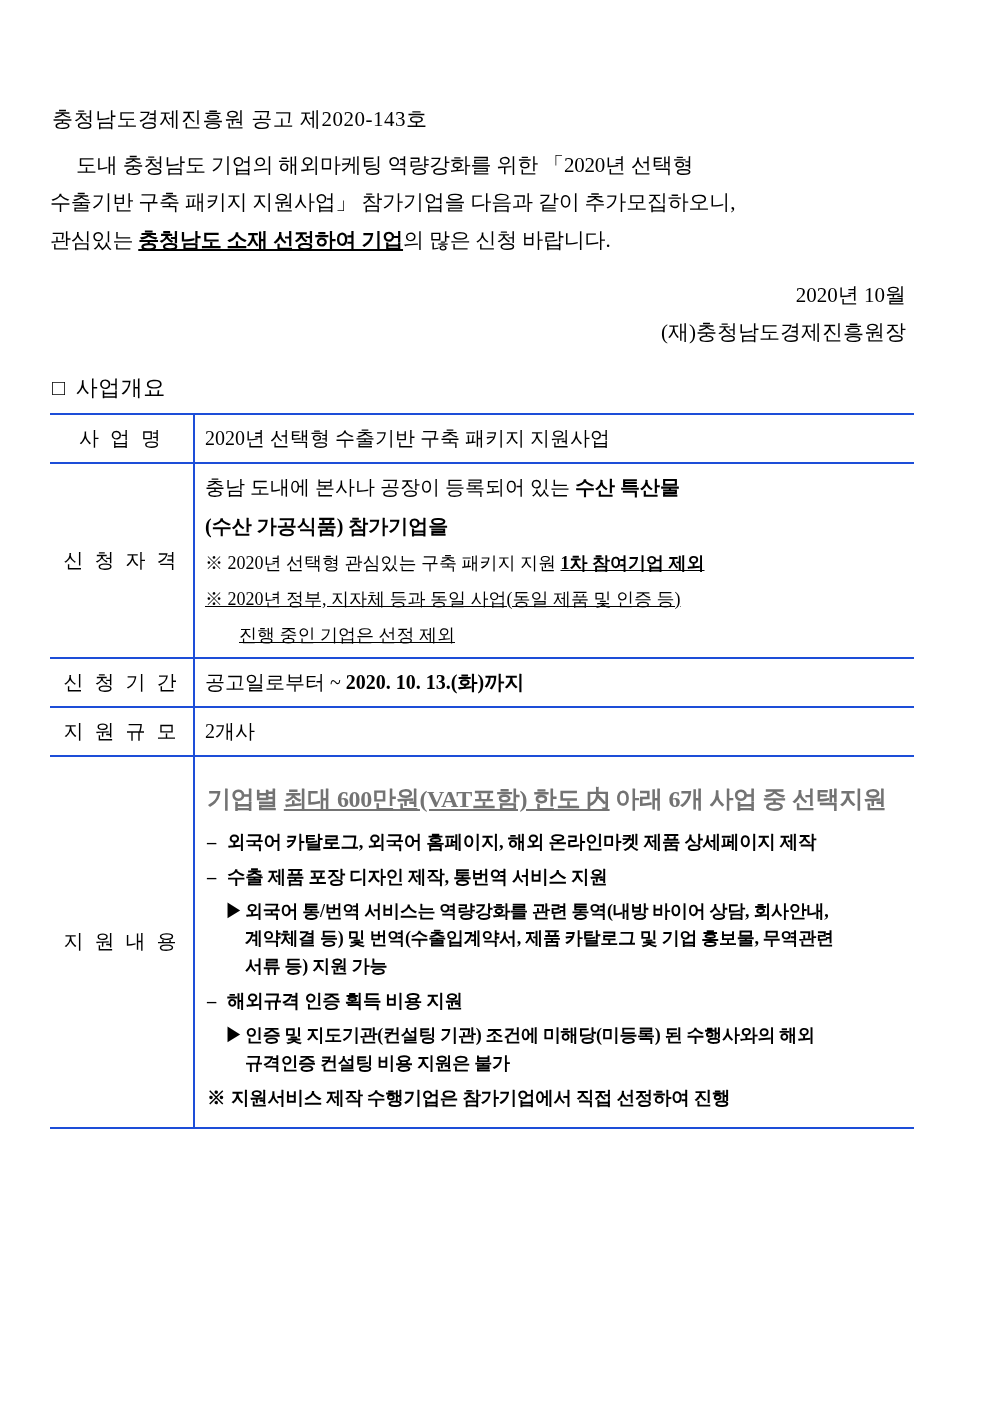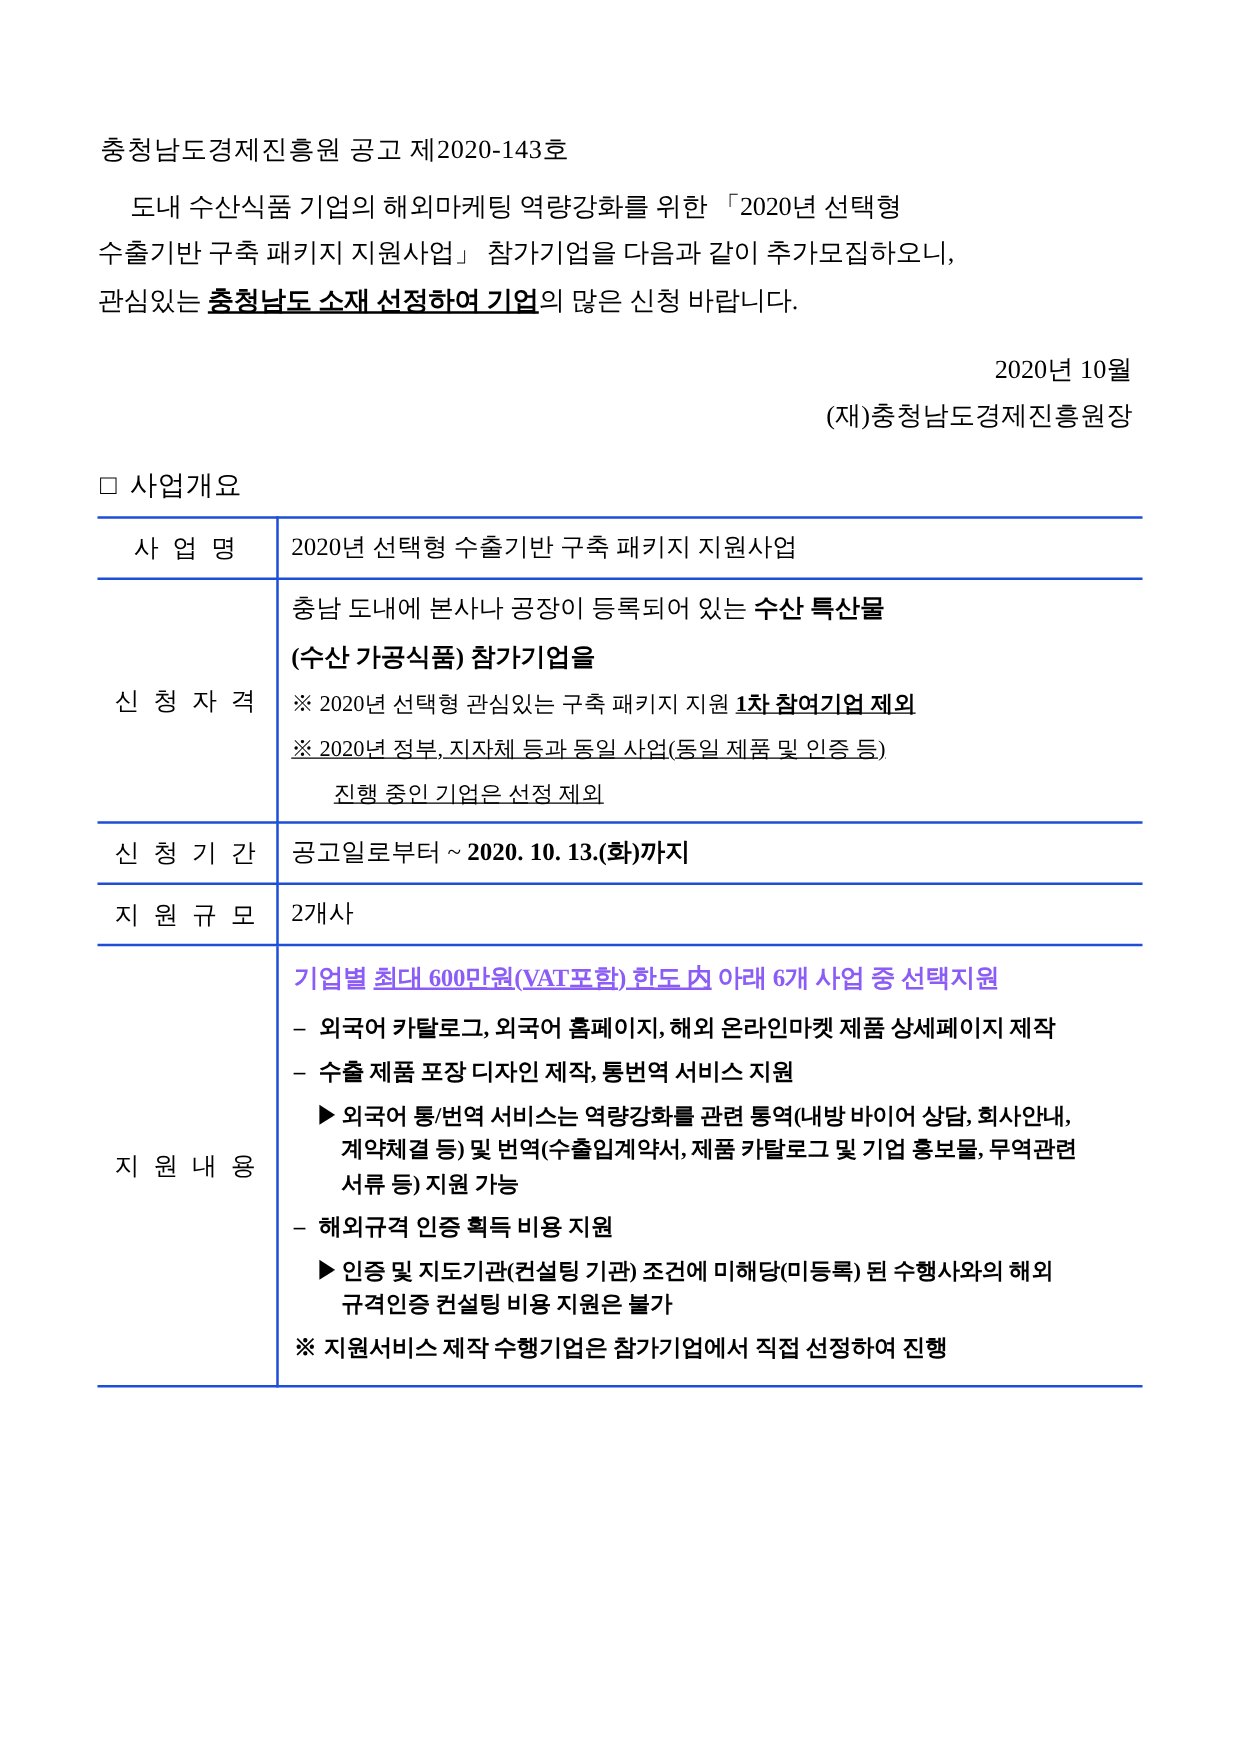--- a/index.html
+++ b/index.html
@@ -13,21 +13,21 @@
     font-family: "Liberation Serif", serif;
     color: #000000;
     position: relative;
     overflow: hidden;
   }
   .page {
     position: relative;
     width: 992px;
     height: 1395px;
     box-sizing: border-box;
-    padding: 105px 78px 0 78px;
+    padding: 105px 78px 0 50px;
   }
   .notice-no {
     font-size: 21px;
     letter-spacing: 0.5px;
     margin: 0 0 14px 2px;
     font-family: "Liberation Serif", serif;
   }
   .title-box {
     border: 2px solid #000;
     padding: 7px 10px 9px 10px;
@@ -88,24 +88,24 @@
   .v-bold { font-weight: bold; }
   .cell-qual p { margin: 0 0 9px 0; line-height: 1.5; }
   .cell-qual p:last-child { margin-bottom: 0; }
   .cell-qual .strong { font-weight: bold; }
   .cell-qual .note { font-size: 18px; }
   .cell-qual .note .ul { text-decoration: underline; }
   .cell-qual .note2 { font-size: 18px; text-decoration: underline; }
   .cell-qual .note2sub { font-size: 18px; text-decoration: underline; padding-left: 34px; display: block; }
   .cell-support { padding: 12px 8px 12px 10px; }
   .cell-support .red {
-    color: #8b5cf6;
+    color: #737373;
     font-weight: bold;
-    font-size: 20px;
-    margin: 3px 0 10px 2px;
+    font-size: 24px;
+    margin: 16px 0 10px 2px;
     letter-spacing: -0.3px;
   }
   .cell-support .red .ul { text-decoration: underline; }
   .cell-support ul {
     list-style: none;
     margin: 0;
     padding: 0;
   }
   .cell-support li {
     font-size: 18.5px;
@@ -135,21 +135,21 @@
 </style>
 </head>
 <body>
 
 <div class="page">
 
   <div class="notice-no">충청남도경제진흥원 공고  제2020-143호</div>
 
 
   <p class="intro">
-    <span class="indent"></span><span>도내  수산식품  기업의  해외마케팅  역량강화를  위한  「2020년  선택형</span><br>
+    <span class="indent"></span><span>도내  충청남도  기업의  해외마케팅  역량강화를  위한  「2020년  선택형</span><br>
     <span>수출기반  구축  패키지  지원사업」 참가기업을  다음과  같이  추가모집하오니,</span><br>
     <span>관심있는 </span><span class="ul">충청남도  소재  선정하여  기업</span><span>의  많은  신청  바랍니다.</span>
   </p>
 
   <div class="date-block">
     <div>2020년  10월</div>
     <div>(재)충청남도경제진흥원장</div>
   </div>
 
   <div class="section-head">

